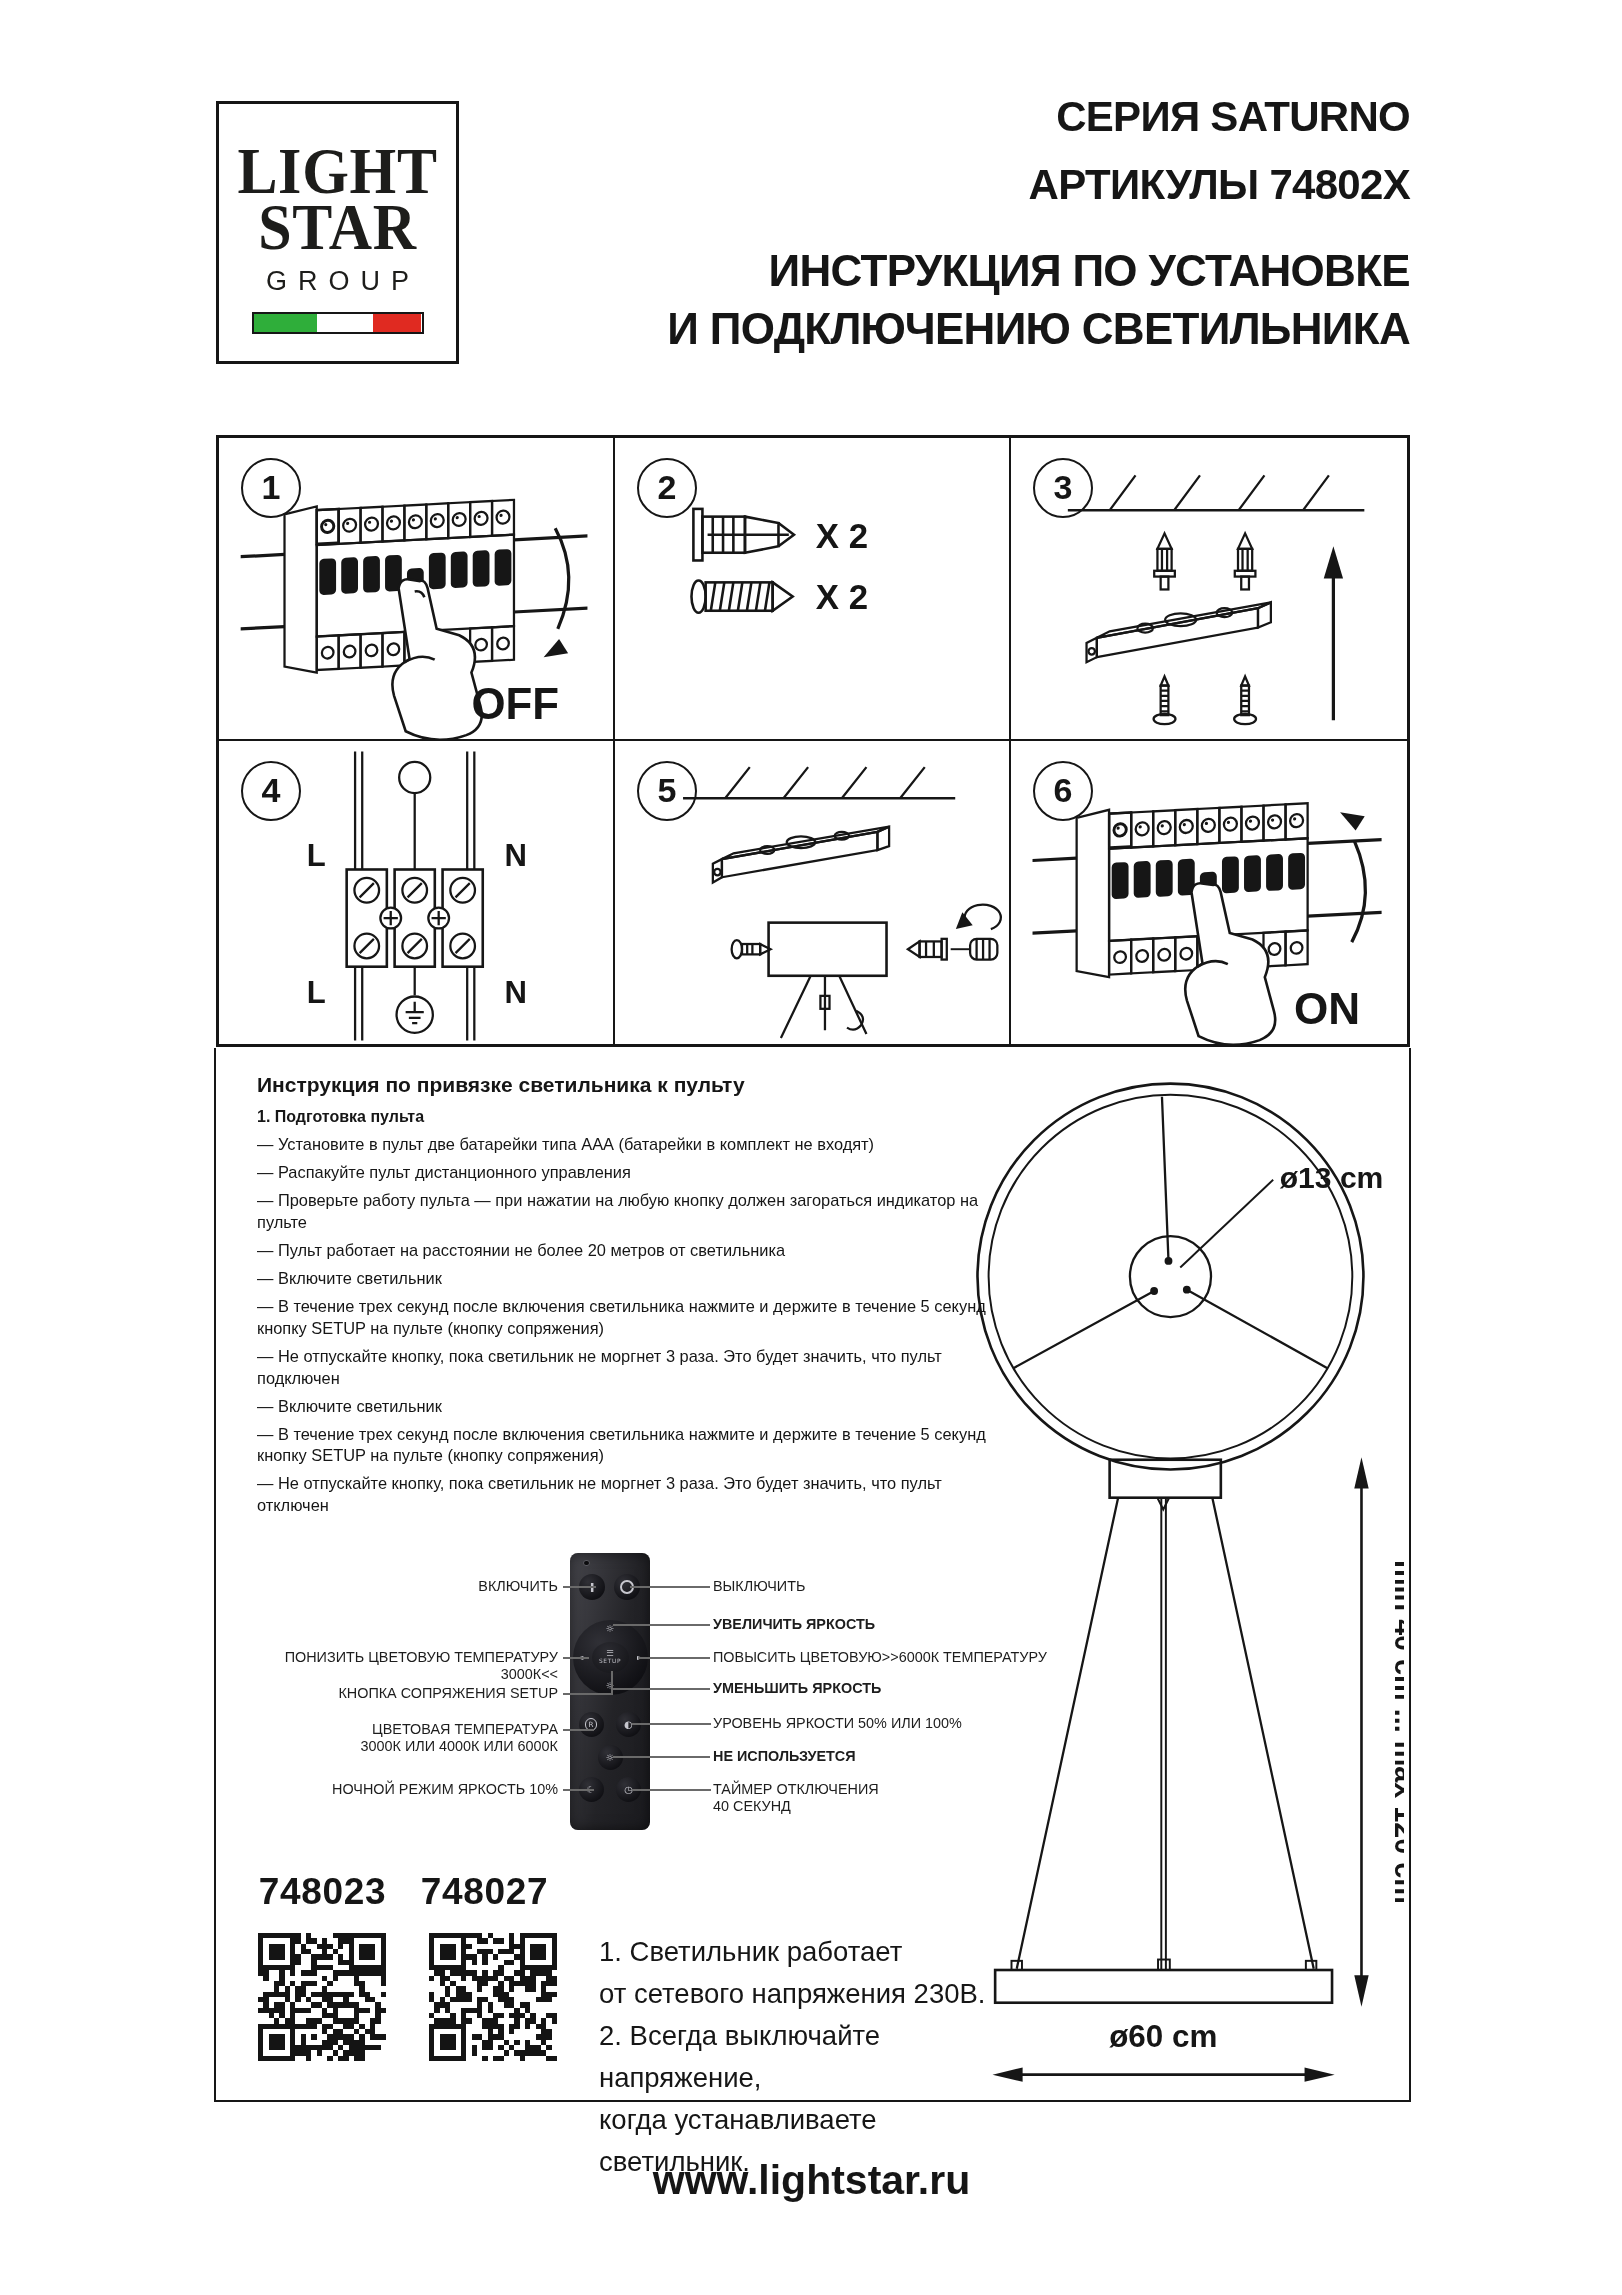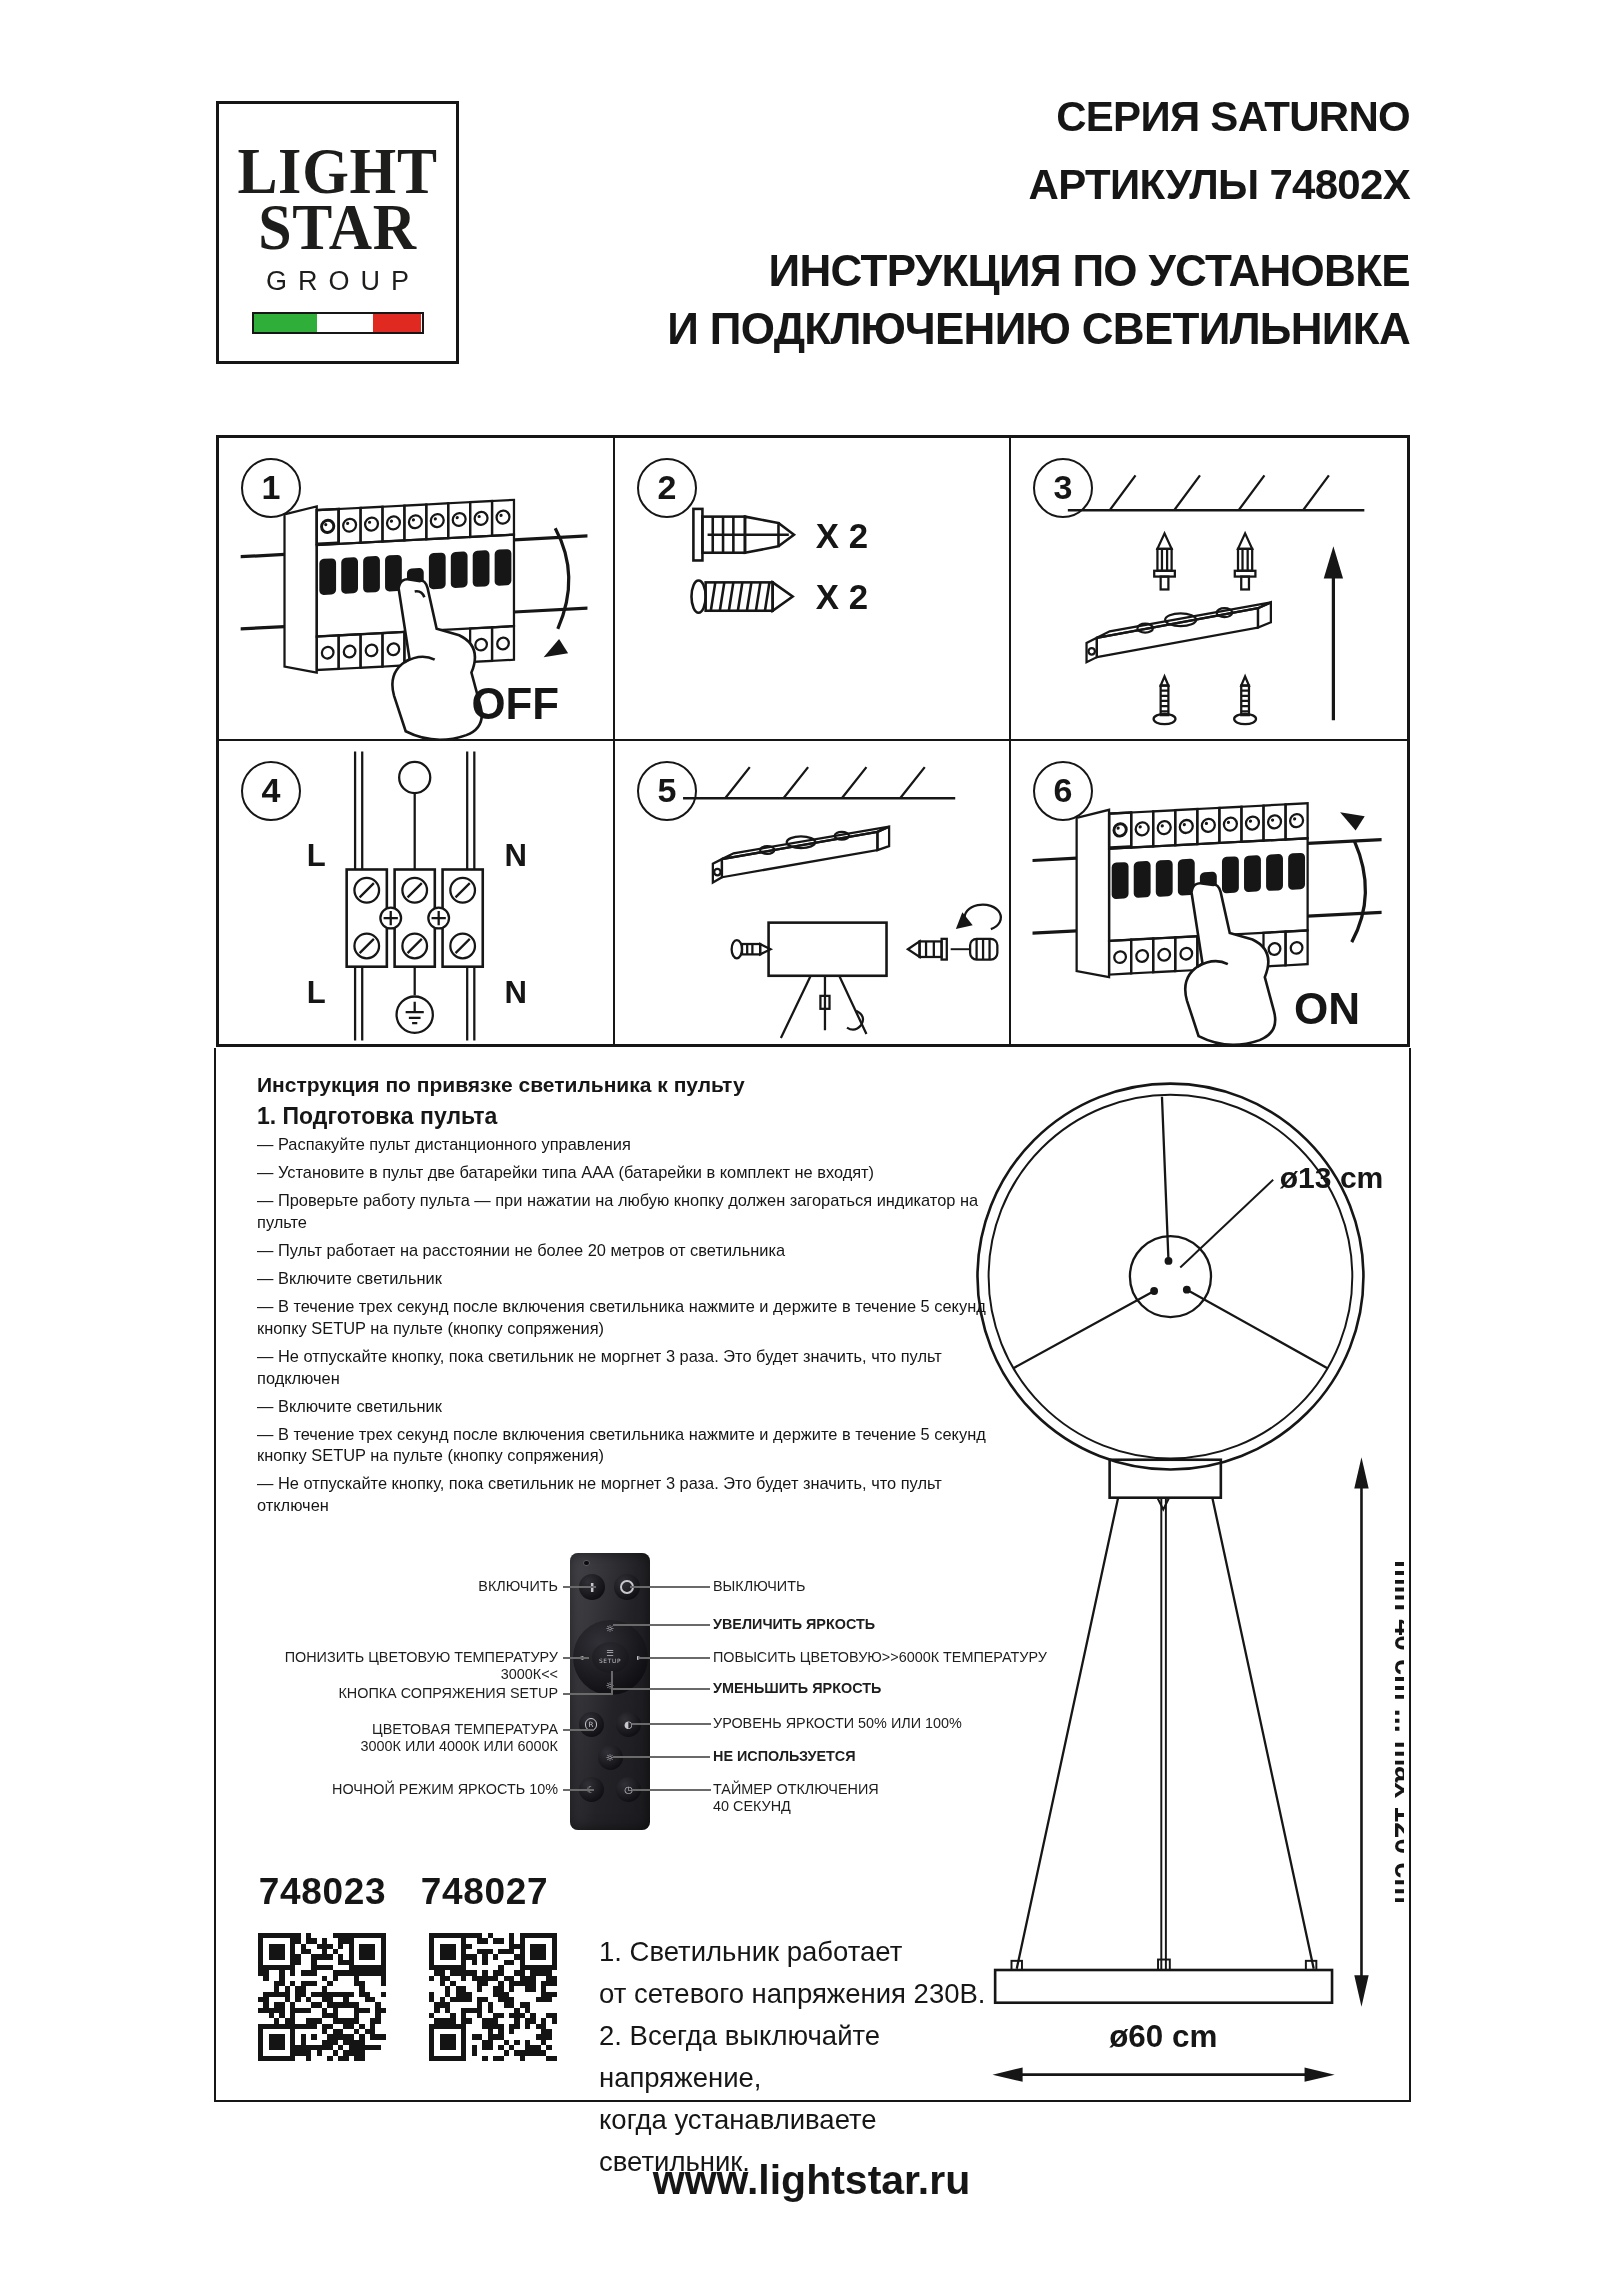--- a/index.html
+++ b/index.html
@@ -35,21 +35,21 @@
   .num{position:absolute;left:22px;top:19.6px;width:56px;height:56px;border:2.6px solid #161616;
        border-radius:50%;text-align:center;font-size:34px;line-height:55px;font-weight:600;}
   svg text{font-family:"Liberation Sans",sans-serif;fill:#161616;}
 
   
   .lower{position:absolute;left:214px;top:1048px;width:1197px;height:1054px;box-sizing:border-box;
          border-left:2.6px solid #161616;border-right:2.6px solid #161616;border-bottom:2.6px solid #161616;}
 
   .pair{position:absolute;left:41px;top:26px;width:756px;font-size:16.4px;line-height:21.6px;}
   .pair-title{font-size:21px;font-weight:700;margin-bottom:5.2px;}
-  .sec-h{font-size:23px;font-weight:700;margin-top:10.5px;margin-bottom:1.3px;}
+  .sec-h{font-size:16px;font-weight:700;margin-top:10.5px;margin-bottom:1.3px;}
   .blt{margin-top:6.5px;}
 
   
   .remote{position:absolute;left:354px;top:505px;width:80px;height:277px;border-radius:7.9px;
           background:linear-gradient(100deg,#46464c,#232327 55%,#1a1a1e);box-shadow:inset 0 0 13px rgba(0,0,0,.55);}
   .ir{position:absolute;left:13px;top:6.5px;width:4.6px;height:4.6px;border-radius:50%;background:#0c0c0e;border:0.7px solid #5a5a60;}
   .btn{position:absolute;border-radius:50%;background:radial-gradient(circle at 35% 30%,#303036,#101014 75%);
        color:#c7c7ce;display:flex;align-items:center;justify-content:center;
        font-family:"DejaVu Sans",sans-serif;}
   .b-on{left:9.2px;top:21px;width:26px;height:26px;font-size:13px;font-weight:700;}
@@ -373,22 +373,22 @@
       </svg>
     </div>
   </div>
 
   <div class="lower">
 
     <div class="pair">
       <div class="pair-title">Инструкция по привязке светильника к пульту</div>
       <div class="sec">
         <div class="sec-h">1. Подготовка пульта</div>
+        <div class="blt">— Установите в пульт две батарейки типа ААА (батарейки в комплект не входят)</div>
         <div class="blt">— Распакуйте пульт дистанционного управления</div>
-        <div class="blt">— Установите в пульт две батарейки типа ААА (батарейки в комплект не входят)</div>
         <div class="blt">— Проверьте работу пульта — при нажатии на любую кнопку должен загораться индикатор на пульте</div>
         <div class="blt">— Пульт работает на расстоянии не более 20 метров от светильника</div>
       </div>
       <div class="sec">
         <div class="blt">— Включите светильник</div>
         <div class="blt">— В течение трех секунд после включения светильника нажмите и держите в течение 5 секунд кнопку SETUP на пульте (кнопку сопряжения)</div>
         <div class="blt">— Не отпускайте кнопку, пока светильник не моргнет 3 раза. Это будет значить, что пульт подключен</div>
       </div>
       <div class="sec">
         <div class="blt">— Включите светильник</div>

